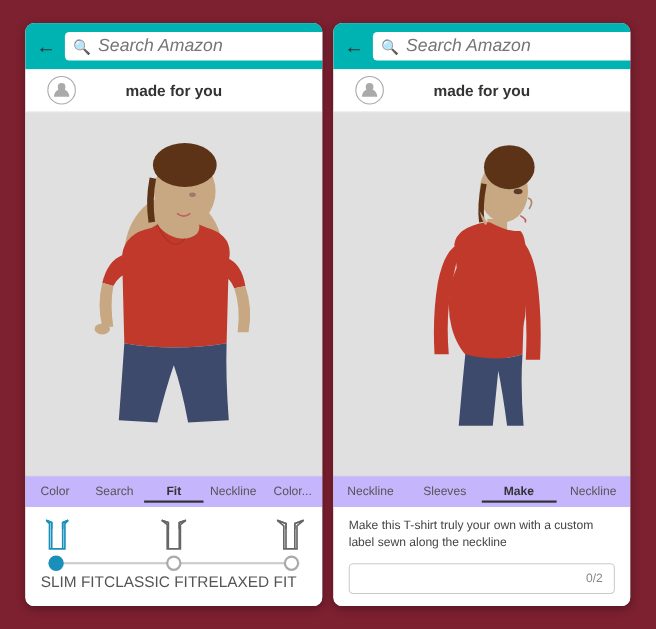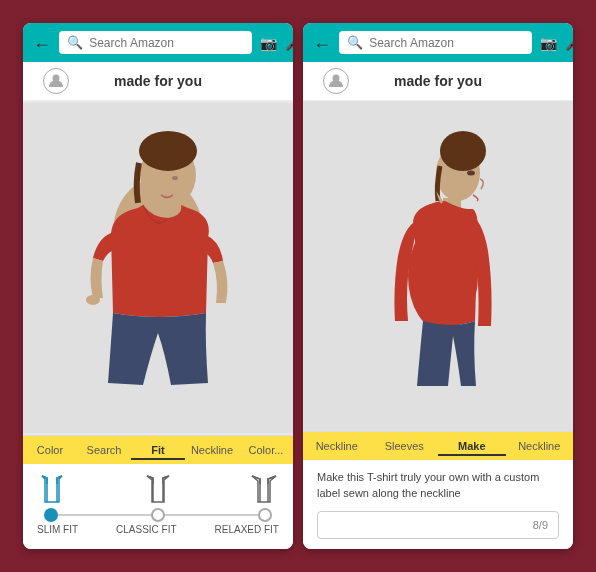--- a/index.html
+++ b/index.html
@@ -48,24 +48,25 @@
       padding: 4px 8px;
       gap: 6px;
     }
     .search-icon {
       font-size: 13px;
       color: #666;
     }
     .search-input {
       border: none;
       outline: none;
-      font-size: 12px;
+      font-size: 16px;
       color: #4c1d95;
       flex: 1;
       background: transparent;
+      font-style: italic;
     }
     .search-icons-right {
       display: flex;
       gap: 8px;
       align-items: center;
     }
     .icon-btn {
       font-size: 14px;
       color: #333;
       cursor: pointer;
@@ -101,21 +102,21 @@
       flex: 1;
       background: #e8e8e8;
       display: flex;
       align-items: center;
       justify-content: center;
       position: relative;
       overflow: hidden;
       min-height: 330px;
     }
     .tabs-bar {
-      background: #fde047;
+      background: #c4b5fd;
       display: flex;
       border-top: 1px solid #ddd;
       padding: 6px 0 4px 0;
     }
     .tab-item {
       flex: 1;
       text-align: center;
       font-size: 11px;
       color: #555;
       cursor: pointer;
@@ -132,22 +133,21 @@
       padding: 10px 14px 14px 14px;
     }
     .fit-icons-row {
       display: flex;
       justify-content: space-between;
       align-items: flex-end;
       margin-bottom: 4px;
     }
     .fit-labels {
       display: flex;
-      justify-content: space-between;
-      font-size: 10px;
+      font-size: 14px;
       color: #555;
       margin-top: 2px;
     }
     
     .label-panel .avatar-3d {
       min-height: 330px;
     }
     .label-content {
       padding: 10px 14px;
       background: white;
@@ -377,17 +377,17 @@
       <div class="tab-item">Neckline</div>
       <div class="tab-item">Sleeves</div>
       <div class="tab-item active">Make</div>
       <div class="tab-item">Neckline</div>
     </div>
 
     <div class="label-content">
       <p class="label-desc">Make this T-shirt truly your own with a custom label sewn along the neckline</p>
       <div class="label-input-wrap">
         <input type="text" style="border: none; outline: none; font-size: 12px; flex: 1 1 0%; background: transparent;">
-        <span class="label-counter">8/9</span>
+        <span class="label-counter">0/2</span>
       </div>
     </div>
   </div>
 </div>
 
 </body></html>

